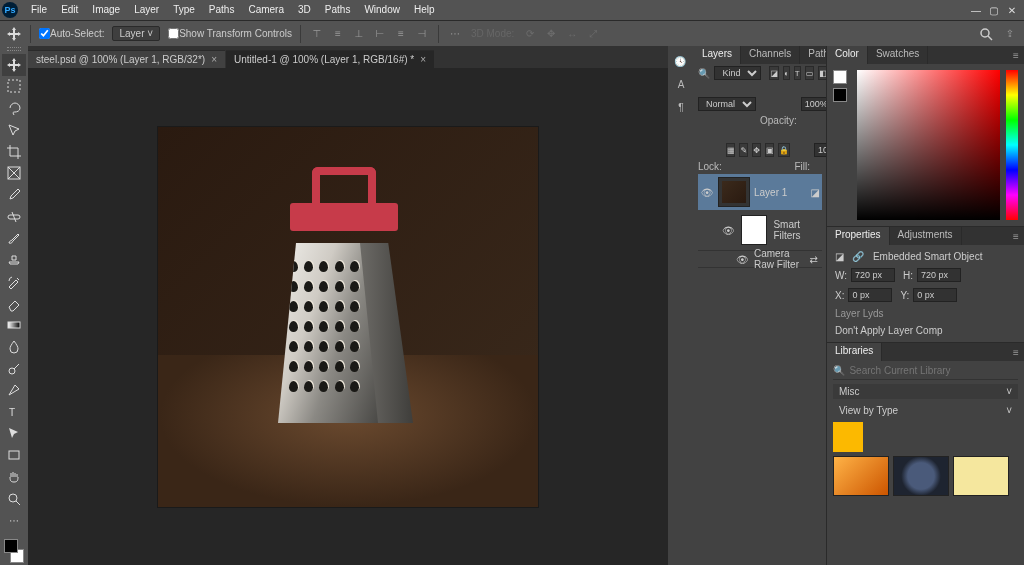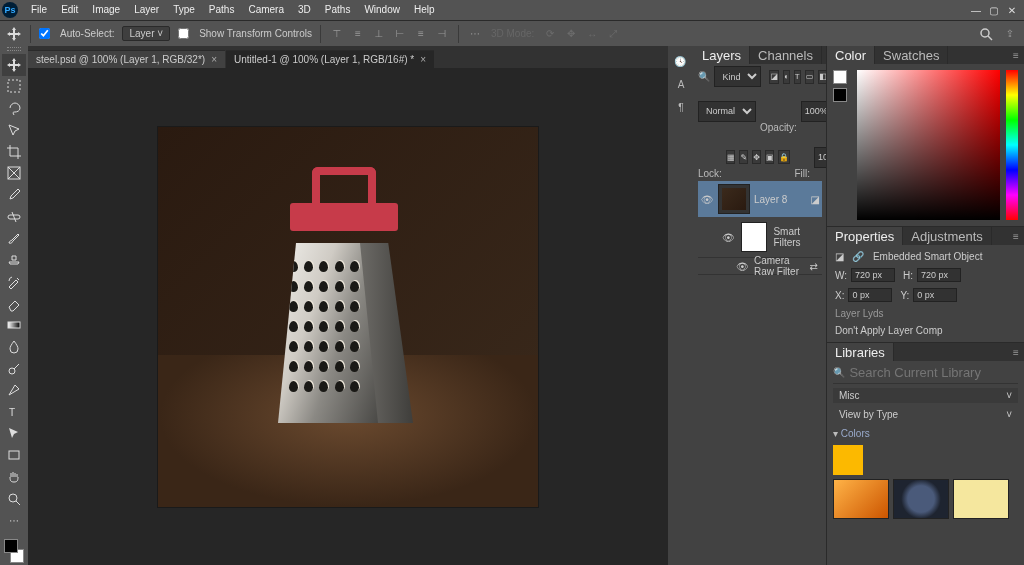--- a/index.html
+++ b/index.html
@@ -5,21 +5,21 @@
 * { margin: 0; padding: 0; box-sizing: border-box; font-family: "Segoe UI", Tahoma, sans-serif; font-size: 10px; color: #ccc; }
 body { background: #323232; width: 1024px; height: 565px; overflow: hidden; display: flex; flex-direction: column; user-select: none; }
 .menubar { background: #535353; height: 20px; display: flex; align-items: center; padding-left: 2px; }
 .ps-logo { width: 16px; height: 16px; background: #001e36; color: #31a8ff; font-weight: bold; font-size: 9px; display: flex; align-items: center; justify-content: center; border-radius: 8px; margin-right: 6px; }
 .menu-item { padding: 0 7px; height: 20px; line-height: 20px; cursor: default; color: #eee; }
 .win-controls { margin-left: auto; display: flex; align-items: center; gap: 6px; padding-right: 6px; }
 .win-btn { width: 12px; height: 10px; display: flex; align-items: center; justify-content: center; color: #ddd; }
 
 .options-bar { background: #535353; height: 26px; display: flex; align-items: center; padding: 0 6px; gap: 8px; border-top: 1px solid #2a2a2a; }
 .opt-home { width: 16px; height: 16px; }
-.opt-check { display: flex; align-items: flex-start; gap: 10px; }
+.opt-check { display: flex; align-items: flex-start; gap: 0; }
 .opt-check input { width: 11px; height: 11px; }
 .opt-select { background: #3f3f3f; border: 1px solid #2a2a2a; padding: 1px 6px; border-radius: 2px; }
 .opt-divider { width: 1px; height: 18px; background: #3a3a3a; }
 .opt-icons { display: flex; gap: 5px; }
 .opt-icon { width: 16px; height: 16px; display: flex; align-items: center; justify-content: center; color: #999; }
 .opt-right { margin-left: auto; display: flex; gap: 8px; }
 
 .workspace { flex: 1; display: flex; background: #323232; overflow: hidden; }
 .toolbar { width: 28px; height: 100%; background: #535353; display: flex; flex-direction: column; align-items: center; padding-top: 1px; gap: 0; }
 .toolbar-handle { width: 22px; height: 5px; display: flex; justify-content: center; align-items: center; margin-bottom: 2px;}
@@ -49,28 +49,28 @@
 .hole { width: 9px; height: 11px; background: #1a1916; border-radius: 50% 50% 50% 50% / 60% 60% 40% 40%; box-shadow: 1px -1px 0 #eee7da; justify-self: center; }
 
 .panel-strip { width: 26px; background: #424242; display: flex; flex-direction: column; align-items: center; padding-top: 4px; gap: 1px; }
 .strip-icon { width: 22px; height: 22px; display: flex; align-items: center; justify-content: center; color: #bbb; }
 .right-panels { width: 330px; display: flex; }
 .panel-col-a { width: 132px; background: #424242; display: flex; flex-direction: column; }
 .panel-col-b { width: 198px; background: #424242; display: flex; flex-direction: column; border-left: 1px solid #2a2a2a; }
 
 .panel { background: #424242; display: flex; flex-direction: column; }
 .panel-tabs { display: flex; background: #323232; height: 18px; align-items: stretch; }
-.ptab { padding: 2px 8px; background: #323232; border-right: 1px solid #2a2a2a; font-size: 13px; color: #bbb;}
+.ptab { padding: 2px 8px; background: #323232; border-right: 1px solid #2a2a2a; font-size: 10px; color: #bbb;}
 .ptab.active { background: #424242; color: #eee; }
 .ptab-menu { margin-left: auto; width: 16px; display: flex; align-items: center; justify-content: center; color: #999; }
 
 .layers-body { flex: 1; display: flex; flex-direction: column; padding: 2px 4px; gap: 2px; font-size: 9px; }
 .layers-row { display: flex; align-items: center; gap: 4px; }
 .layers-row .mini { width: 16px; height: 14px; display:flex; align-items:center; justify-content:center; background:#3a3a3a; border:1px solid #2a2a2a; font-size:8px; }
-.layers-row select, .layers-row input { background: #323232; border: 1px solid #222; color: #ccc; height: 21px; font-size: 9px; padding: 0 3px; }
+.layers-row select, .layers-row input { background: #323232; border: 1px solid #222; color: #ccc; height: 14px; font-size: 9px; padding: 0 3px; }
 .label-sm { color: #bbb; margin-top: 33px; }
 .layer-item { display: flex; align-items: center; background: #5b7a9a; height: 36px; padding: 2px; gap: 4px; }
 .eye { width: 14px; text-align: center; }
 .thumb { width: 32px; height: 30px; background: #333; border: 1px solid #222; position:relative; overflow:hidden; }
 .thumb-inner { position:absolute; inset:3px; background: linear-gradient(135deg,#3b2a1c,#2a1a10); }
 .smart-row { display: flex; align-items: center; height: 36px; padding: 2px 2px 2px 24px; gap: 6px; }
 .smart-thumb { width: 32px; height: 30px; background: #fff; border: 1px solid #222; }
 .filter-row { display:flex; align-items:center; height: 18px; padding: 0 4px 0 38px; gap:6px; border-top:1px solid #333; border-bottom:1px solid #333;}
 .filter-eye { width:12px; }
 
@@ -83,21 +83,21 @@
 .hue-strip { width: 12px; height: 150px; background: linear-gradient(to bottom, #ff0000, #ffff00, #00ff00, #00ffff, #0000ff, #ff00ff, #ff0000); }
 
 .props-body { padding: 6px 8px; display: flex; flex-direction: column; gap: 6px; font-size: 9px; }
 .props-row { display: flex; gap: 8px; align-items: center; }
 .props-field { display: flex; gap: 4px; align-items: center; }
 .props-field input { width: 44px; background: #323232; border: 1px solid #222; color: #ccc; height: 14px; font-size: 9px; padding: 0 3px; }
 .props-btn { background: #4d4d4d; border: 1px solid #2f2f2f; padding: 3px 10px; border-radius: 2px; text-align: center; }
 
 .lib-body { padding: 4px 6px; display: flex; flex-direction: column; gap: 4px; font-size: 9px; }
 .search { display:flex; align-items:center; gap:4px; border-bottom:1px solid #333; padding-bottom:3px;}
-.search input { flex:1; background: transparent; border: none; color: #999; font-size:13px; }
+.search input { flex:1; background: transparent; border: none; color: #999; font-size:10px; }
 .select-row { display:flex; align-items:center; justify-content:space-between; background:#3a3a3a; padding:2px 6px; }
 .lib-color { width: 30px; height: 30px; background: #fcb900; }
 .graphics-row { display:flex; gap:4px; }
 .g-tile { width: 56px; height: 40px; background: #ddd; border:1px solid #222; position:relative; }
 .g-tile.a { background: linear-gradient(135deg,#ffb347,#cc5500); }
 .g-tile.b { background: radial-gradient(circle at 50% 50%, #4a5a7a 40%, #1e2430 60%); }
 .g-tile.c { background: #f5e79e; }
 
 .section-title { color:#9ac; padding:2px 0;}
 .expand::before { content:"▾ "; color:#bbb; }
@@ -405,21 +405,21 @@
             <div class="mini">🔒</div>
             <span class="label-sm">Fill:</span>
             <input style="width: 34px;" value="100%">
           </div>
 
           <div class="layer-item">
             <div class="eye">👁</div>
             <div class="thumb">
                 <div class="thumb-inner"></div>
               </div>
-            <span>Layer 8</span>
+            <span>Layer 1</span>
             <span style="margin-left:auto">◪</span>
           </div>
           <div class="smart-row">
             <div class="eye">👁</div>
             <div class="smart-thumb"></div>
             <span>Smart Filters</span>
           </div>
           <div class="filter-row">
             <div class="filter-eye">👁</div>
             <span>Camera Raw Filter</span>
@@ -495,21 +495,20 @@
             <input placeholder="Search Current Library" style="">
           </div>
           <div class="select-row">
             <span>Misc</span>
               <span>˅</span>
           </div>
           <div class="select-row" style="background:transparent">
             <span>View by Type</span>
               <span>˅</span>
           </div>
-          <div class="section-title expand">Colors</div>
           <div class="lib-color"></div>
           <div class="graphics-row">
             <div class="g-tile a"></div>
             <div class="g-tile b"></div>
             <div class="g-tile c"></div>
           </div>
         </div>
       </div>
     </div>
   </div>

